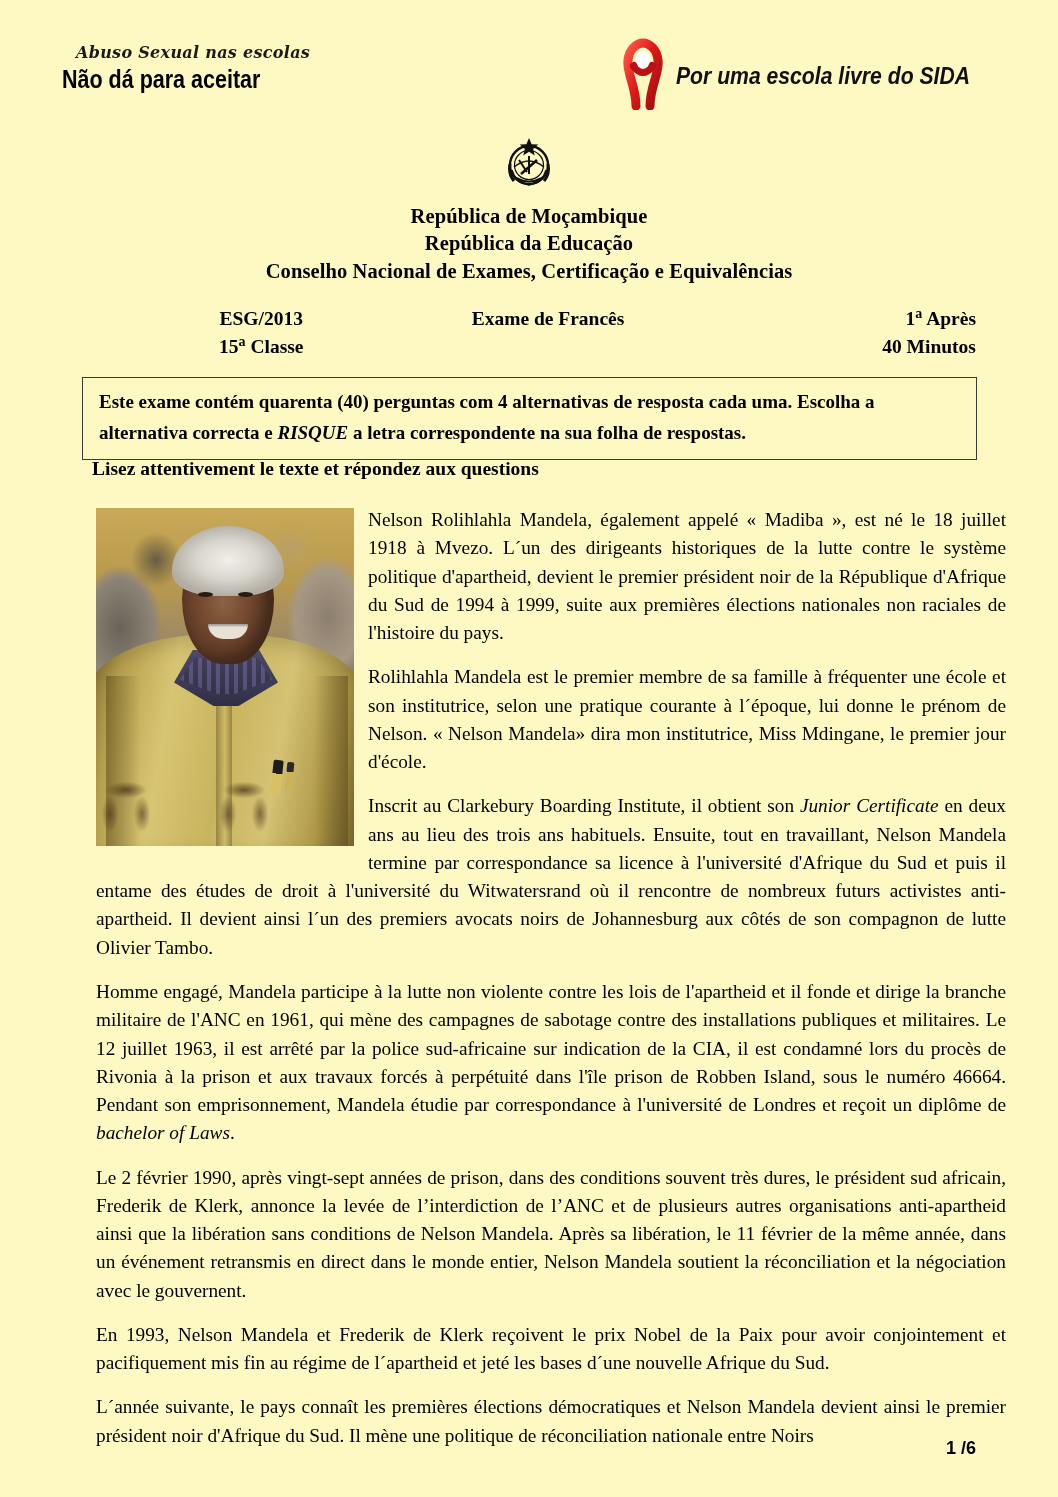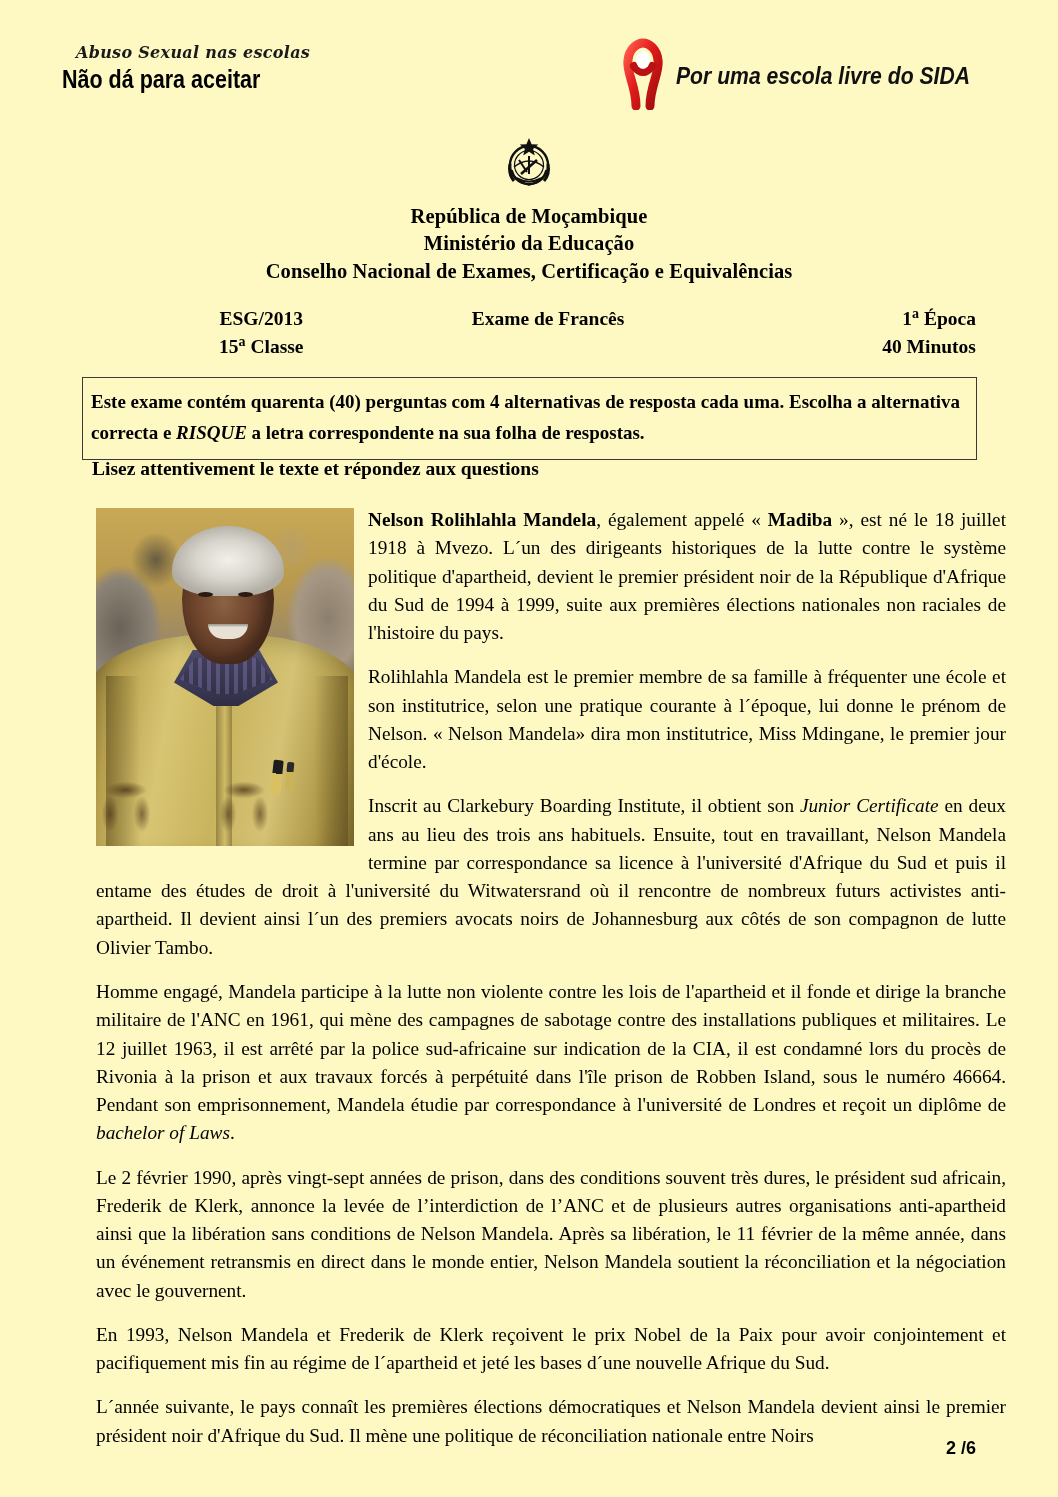--- a/index.html
+++ b/index.html
@@ -127,21 +127,21 @@
   .sup { font-size: 0.72em; vertical-align: super; line-height: 0; }
 
   
   .instruction-box {
     position: absolute;
     top: 377px;
     left: 82px;
     width: 895px;
     box-sizing: border-box;
     border: 1px solid #3a3a3a;
-    padding: 9px 16px 10px 8px;
+    padding: 9px 16px 10px 16px;
     font-weight: bold;
     font-size: 19px;
     line-height: 1.62;
     text-align: left;
   }
   .instruction-box .risque {
     font-style: italic;
     font-weight: bold;
   }
 
@@ -170,21 +170,21 @@
     width: 258px;
     height: 338px;
     margin: 2px 14px 4px 0;
     position: relative;
     overflow: hidden;
     background: #b9a76a;
   }
   .article p {
     margin: 0 0 16px 0;
   }
-  .article b { font-weight: bold; }
+  .article b { font-weight: normal; }
   .article i { font-style: italic; }
 
   
   .footer {
     position: absolute;
     left: 0;
     right: 82px;
     top: 1438px;
     text-align: right;
     font-family: "Liberation Sans", sans-serif;
@@ -361,29 +361,29 @@
         <path d="M16 44 q13 7 26 0" fill="none" stroke="#111" stroke-width="2.2"></path>
         <path d="M12 36 q3 12 17 15 q14 -3 17 -15" fill="none" stroke="#111" stroke-width="1.4"></path>
         <path d="M10 30 q-2 10 4 17" fill="none" stroke="#111" stroke-width="3"></path>
         <path d="M48 30 q2 10 -4 17" fill="none" stroke="#111" stroke-width="3"></path>
       </svg>
     </span>
   </div>
 
   <div class="ministry">
     <div>República de Moçambique</div>
-    <div>Ministério da Educação</div>
+    <div>República da Educação</div>
     <div>Conselho Nacional de Exames, Certificação e Equivalências</div>
   </div>
 
   <div class="meta">
     <div class="meta-row">
       <div class="meta-left">ESG/2013</div>
       <div class="meta-center">Exame de Francês</div>
-      <div class="meta-right"><span>1</span><span class="sup">a</span><span> Época</span></div>
+      <div class="meta-right"><span>1</span><span class="sup">a</span><span> Après</span></div>
     </div>
     <div class="meta-row">
       <div class="meta-left"><span>15</span><span class="sup">a</span><span> Classe</span></div>
       <div class="meta-center"></div>
       <div class="meta-right">40 Minutos</div>
     </div>
   </div>
 
   <div class="instruction-box">
     <span>Este exame contém quarenta (40) perguntas com 4 alternativas de resposta cada uma. Escolha a alternativa correcta e </span><span class="risque">RISQUE</span><span> a letra correspondente na sua folha de respostas.</span>
@@ -423,16 +423,16 @@
     <p><span>Homme engagé, Mandela participe à la lutte non violente contre les lois de l'apartheid et il fonde et dirige la branche militaire de l'ANC en 1961, qui mène des campagnes de sabotage contre des installations publiques et militaires. Le 12 juillet 1963, il est arrêté par la police sud-africaine sur indication de la CIA, il est condamné lors du procès de Rivonia à la prison et aux travaux forcés à perpétuité dans l'île prison de Robben Island, sous le numéro 46664. Pendant son emprisonnement, Mandela étudie par correspondance à l'université de Londres  et  reçoit un diplôme de </span><i>bachelor of Laws</i><span>.</span></p>
 
     <p>Le 2 février 1990, après vingt-sept années de prison, dans des conditions souvent très dures, le président sud africain, Frederik de Klerk, annonce la levée de l’interdiction de l’ANC et de plusieurs     autres organisations anti-apartheid ainsi que la libération sans conditions de Nelson Mandela. Après sa libération, le 11 février de la même année, dans un événement retransmis en direct dans le monde entier, Nelson Mandela soutient la réconciliation et la négociation avec le gouvernent.</p>
 
     <p>En 1993, Nelson Mandela et Frederik de Klerk reçoivent le prix Nobel de la Paix pour avoir conjointement et pacifiquement mis fin au régime de l´apartheid et jeté les bases d´une nouvelle Afrique du Sud.</p>
 
     <p>L´année suivante, le pays connaît les premières élections démocratiques et Nelson Mandela devient ainsi le premier président noir d'Afrique du Sud. Il mène une politique de réconciliation nationale entre Noirs</p>
   </div>
 
   <div class="footer">
-    <span>2 /6</span>
+    <span>1 /6</span>
   </div>
 
 </div>
 
 </body></html>

